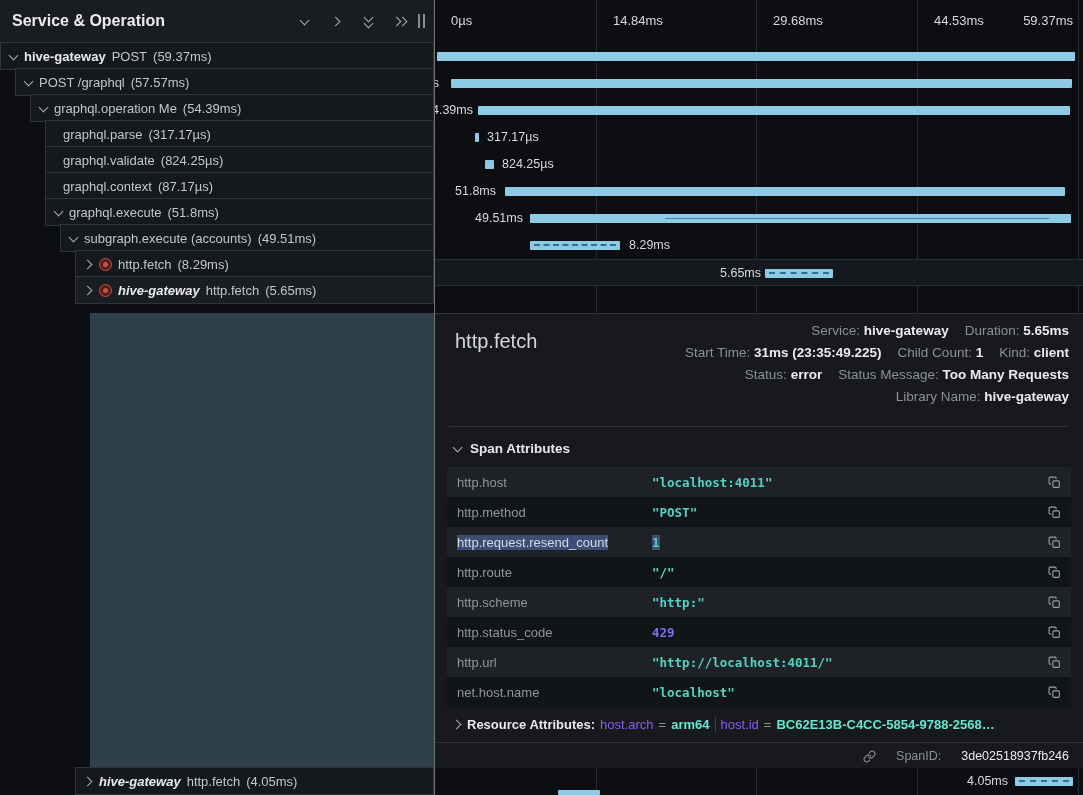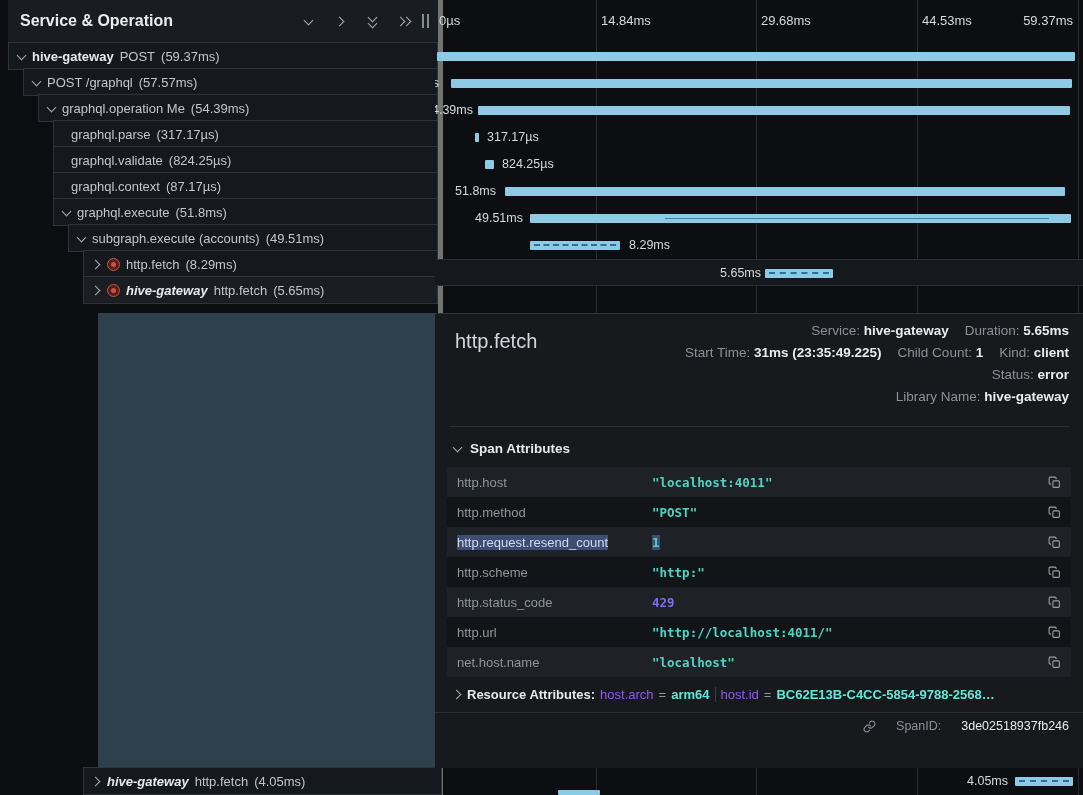--- a/index.html
+++ b/index.html
@@ -2,21 +2,21 @@
 <html><head>
 <meta charset="utf-8">
 <style>
   html,body { margin:0; padding:0; background:#0c0e11; }
   * { box-sizing:border-box; }
   body { font-family:"Liberation Sans", sans-serif; }
 
   .app { position:relative; width:1083px; height:795px; background:#0c0e11; overflow:hidden; color:#c4c8cd; }
 
   
-  .left-panel { position:absolute; left:0; top:0; width:435px; height:795px; border-right:5px solid #737373;margin-left:8px; }
+  .left-panel { position:absolute; left:0; top:0; width:435px; height:795px; border-right:1px solid #737373; }
   .left-header { height:43px; background:#191c20; border-bottom:1px solid #33373c; display:flex; align-items:center; padding:0 6px 0 12px; }
   .left-title { font-size:16px; font-weight:700; color:#e9ebee; flex:1; }
   .hdr-icons { display:flex; align-items:center; gap:16px; margin-right:10px; }
   .icon-btn { width:16px; height:16px; display:inline-flex; align-items:center; justify-content:center; cursor:pointer; position:relative; }
 
   .chv { display:inline-block; width:9px; height:9px; position:relative; flex:none; }
   .chv::before { content:""; position:absolute; width:6px; height:6px; border-right:1.6px solid #a9aeb4; border-bottom:1.6px solid #a9aeb4; }
   .chv.down::before { transform:rotate(45deg); top:0; left:1px; }
   .chv.right::before { transform:rotate(-45deg); top:1px; left:0; }
   .chv.dbl::after { content:""; position:absolute; width:6px; height:6px; border-right:1.6px solid #a9aeb4; border-bottom:1.6px solid #a9aeb4; }
@@ -39,21 +39,21 @@
   .err::after { content:""; position:absolute; inset:3px; border-radius:50%; background:#cf5240; }
 
   .selection-block { position:absolute; left:90px; top:313px; width:344px; height:455px; background:#2e404c; }
 
   .bottom-tree { position:absolute; left:0; top:768px; width:434px; height:27px; }
 
   
   .right-panel { position:absolute; left:435px; top:0; width:648px; height:795px; overflow:hidden; }
   .grid { position:absolute; top:0; bottom:0; width:1px; background:#282c31; z-index:0; }
   .time-header { position:relative; height:43px; z-index:1; }
-  .tick { position:absolute; top:13px; font-size:13px; color:#d6d9dc; white-space:nowrap; }
+  .tick { position:absolute; top:13px; font-size:13px; color:#d6d9dc; white-space:nowrap;margin-left:12px; }
   .time-rows { position:relative; z-index:1; }
   .time-row { height:27px; position:relative; }
   .time-row.sel { background:#15181c; border-top:1px solid #2b2f34; border-bottom:1px solid #2b2f34; }
   .bar { position:absolute; top:9px; height:9px; background:#8ccae6; border-radius:1px; }
   .bar.dashed::after { content:""; position:absolute; left:4px; right:4px; top:3px; border-top:2px dashed #2f6f93; }
   .bar.line::after { content:""; position:absolute; left:25%; right:4%; top:3.5px; border-top:1.5px solid #3d85ab; }
   .bar-label { position:absolute; top:0; line-height:27px; font-size:12.5px; color:#d6d9dc; white-space:nowrap; }
 
   .bottom-time { position:absolute; left:0; top:768px; width:648px; height:27px; z-index:1; }
 
@@ -258,20 +258,21 @@
             <span class="meta-item"><span class="ml">Service:</span> <span class="mv">hive-gateway</span></span>
             <span class="meta-item"><span class="ml">Duration:</span> <span class="mv">5.65ms</span></span>
           </div>
           <div class="meta-line">
             <span class="meta-item"><span class="ml">Start Time:</span> <span class="mv">31ms (23:35:49.225)</span></span>
             <span class="meta-item"><span class="ml">Child Count:</span> <span class="mv">1</span></span>
             <span class="meta-item"><span class="ml">Kind:</span> <span class="mv">client</span></span>
           </div>
           <div class="meta-line">
             <span class="meta-item"><span class="ml">Status:</span> <span class="mv">error</span></span>
+            <span class="meta-item"><span class="ml">Status Message:</span> <span class="mv">Too Many Requests</span></span>
           </div>
           <div class="meta-line">
             <span class="meta-item"><span class="ml">Library Name:</span> <span class="mv">hive-gateway</span></span>
           </div>
         </div>
       </div>
 
       <div class="divider"></div>
 
       <div class="sect-head">
@@ -296,20 +297,30 @@
           <button class="copy-btn">
               <svg width="13" height="13" viewBox="0 0 24 24" fill="none" stroke="#9aa0a6" stroke-width="2" stroke-linecap="round" stroke-linejoin="round">
                 <rect x="9" y="9" width="12" height="12" rx="2"></rect>
                 <path d="M5 15H4a2 2 0 0 1-2-2V4a2 2 0 0 1 2-2h9a2 2 0 0 1 2 2v1"></path>
               </svg>
             </button>
         </div>
         <div class="attr-row">
           <span class="key"><span class="k selbg">http.request.resend_count</span></span>
           <span class="val"><span class="v selbg">1</span></span>
+          <button class="copy-btn">
+              <svg width="13" height="13" viewBox="0 0 24 24" fill="none" stroke="#9aa0a6" stroke-width="2" stroke-linecap="round" stroke-linejoin="round">
+                <rect x="9" y="9" width="12" height="12" rx="2"></rect>
+                <path d="M5 15H4a2 2 0 0 1-2-2V4a2 2 0 0 1 2-2h9a2 2 0 0 1 2 2v1"></path>
+              </svg>
+            </button>
+        </div>
+        <div class="attr-row">
+          <span class="key"><span class="k">http.route</span></span>
+          <span class="val"><span class="v">"/"</span></span>
           <button class="copy-btn">
               <svg width="13" height="13" viewBox="0 0 24 24" fill="none" stroke="#9aa0a6" stroke-width="2" stroke-linecap="round" stroke-linejoin="round">
                 <rect x="9" y="9" width="12" height="12" rx="2"></rect>
                 <path d="M5 15H4a2 2 0 0 1-2-2V4a2 2 0 0 1 2-2h9a2 2 0 0 1 2 2v1"></path>
               </svg>
             </button>
         </div>
         <div class="attr-row">
           <span class="key"><span class="k">http.scheme</span></span>
           <span class="val"><span class="v">"http:"</span></span>

